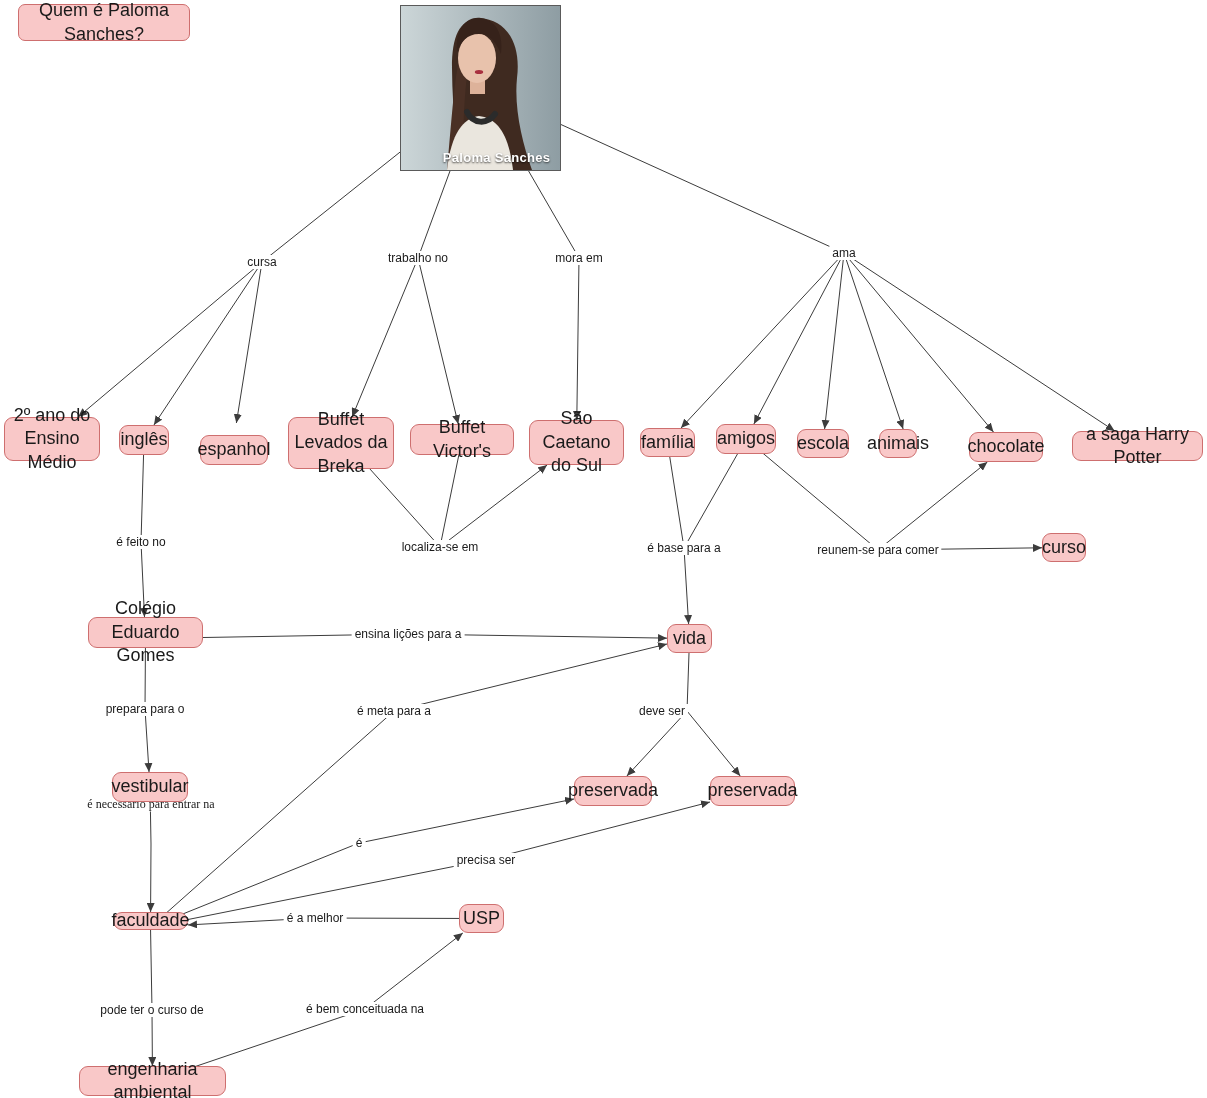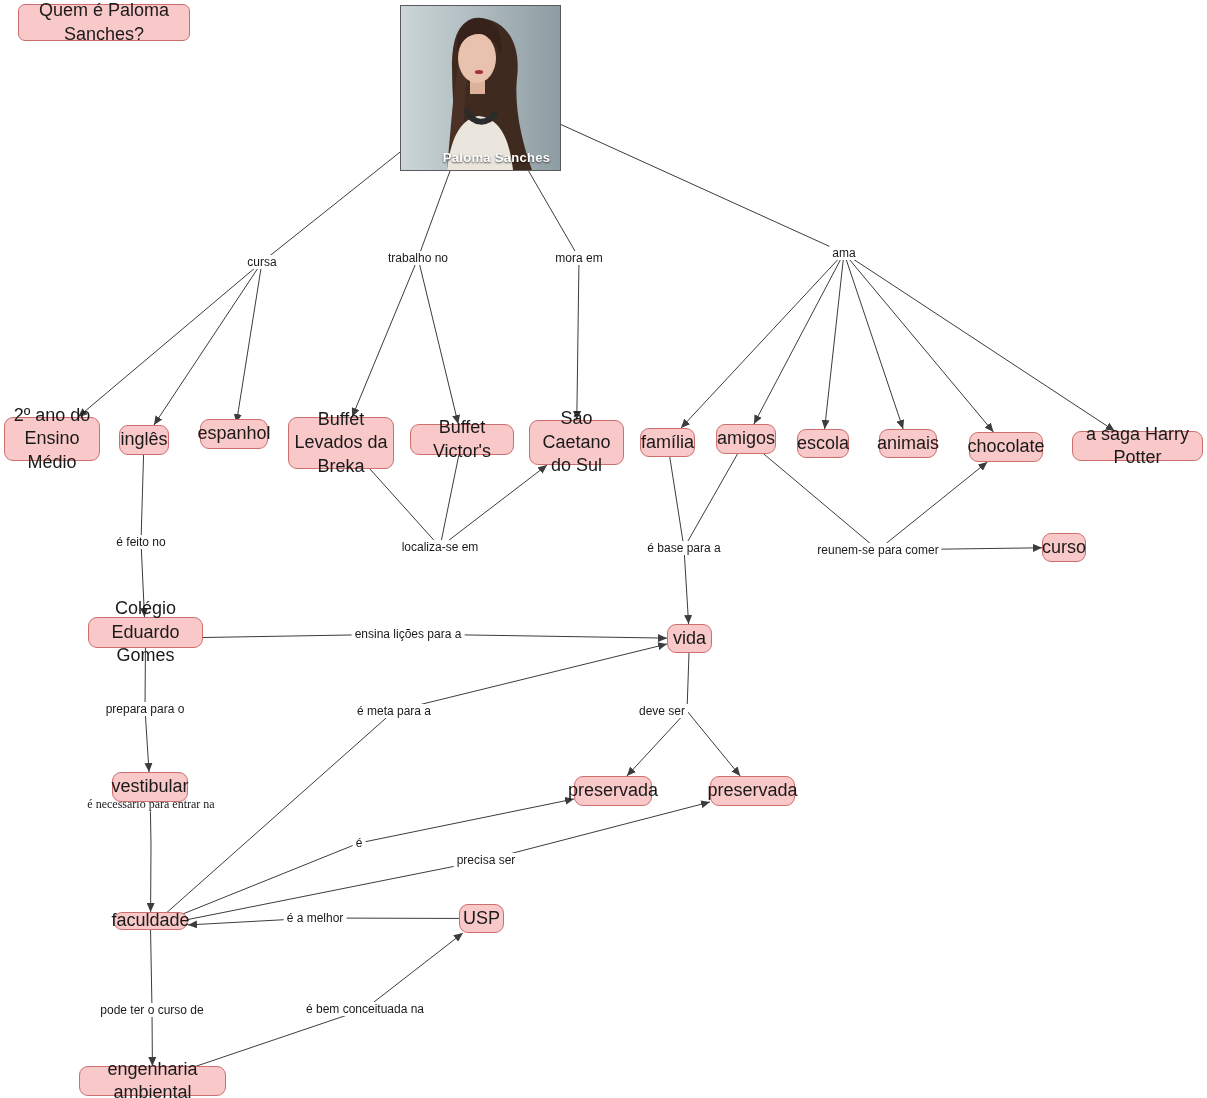--- a/index.html
+++ b/index.html
@@ -170,28 +170,28 @@
       <path d="M56,46 C54,22 66,10 80,12 C98,15 102,32 100,48 C94,34 88,28 78,28 C66,28 60,36 56,46 Z" fill="#36221a"></path>
       <ellipse cx="78" cy="66" rx="4.2" ry="2.1" fill="#a8303f"></ellipse>
       <path d="M46,164 C50,128 62,112 78,110 C96,112 108,128 112,164 Z" fill="#eae6de"></path>
       <path d="M66,106 C72,118 86,119 94,108" stroke="#2b2b2b" stroke-width="6" fill="none" stroke-linecap="round"></path>
     </svg>
     <span class="photo-caption">Paloma Sanches</span>
   </div>
 
 <div class="node" style="left: 4px; top: 417px; width: 96px; height: 44px;">2º ano do Ensino Médio</div>
     <div class="node" style="left: 119px; top: 425px; width: 50px; height: 30px;">inglês</div>
-    <div class="node" style="left: 200px; top: 419px; width: 68px; height: 30px;">espanhol</div>
+    <div class="node" style="left: 200px; top: 435px; width: 68px; height: 30px;">espanhol</div>
     <div class="node" style="left: 288px; top: 417px; width: 106px; height: 52px;">Buffet Levados da Breka</div>
     <div class="node" style="left: 410px; top: 424px; width: 104px; height: 31px;">Buffet Victor's</div>
     <div class="node" style="left: 529px; top: 420px; width: 95px; height: 45px;">São Caetano do Sul</div>
     <div class="node" style="left: 640px; top: 428px; width: 55px; height: 29px;">família</div>
     <div class="node" style="left: 716px; top: 424px; width: 60px; height: 30px;">amigos</div>
     <div class="node" style="left: 797px; top: 429px; width: 52px; height: 29px;">escola</div>
-    <div class="node" style="left: 879px; top: 429px; width: 58px; height: 29px;">animais</div>
+    <div class="node" style="left: 879px; top: 429px; width: 38px; height: 29px;">animais</div>
     <div class="node" style="left: 969px; top: 432px; width: 74px; height: 30px;">chocolate</div>
     <div class="node" style="left: 1072px; top: 431px; width: 131px; height: 30px; text-align: center;">a saga Harry Potter</div>
     <div class="node" style="left: 1042px; top: 533px; width: 44px; height: 29px;">curso</div>
     <div class="node" style="left: 88px; top: 617px; width: 115px; height: 31px;">Colégio Eduardo Gomes</div>
     <div class="node" style="left: 667px; top: 624px; width: 45px; height: 29px;">vida</div>
     <div class="node" style="left: 112px; top: 772px; width: 76px; height: 30px;">vestibular</div>
     <div class="node" style="left: 574px; top: 776px; width: 78px; height: 30px;">preservada</div>
     <div class="node" style="left: 710px; top: 776px; width: 85px; height: 30px;">preservada</div>
     <div class="node" style="left: 113px; top: 912px; width: 75px; height: 18px;">faculdade</div>
     <div class="node" style="left: 459px; top: 904px; width: 45px; height: 29px;">USP</div>

